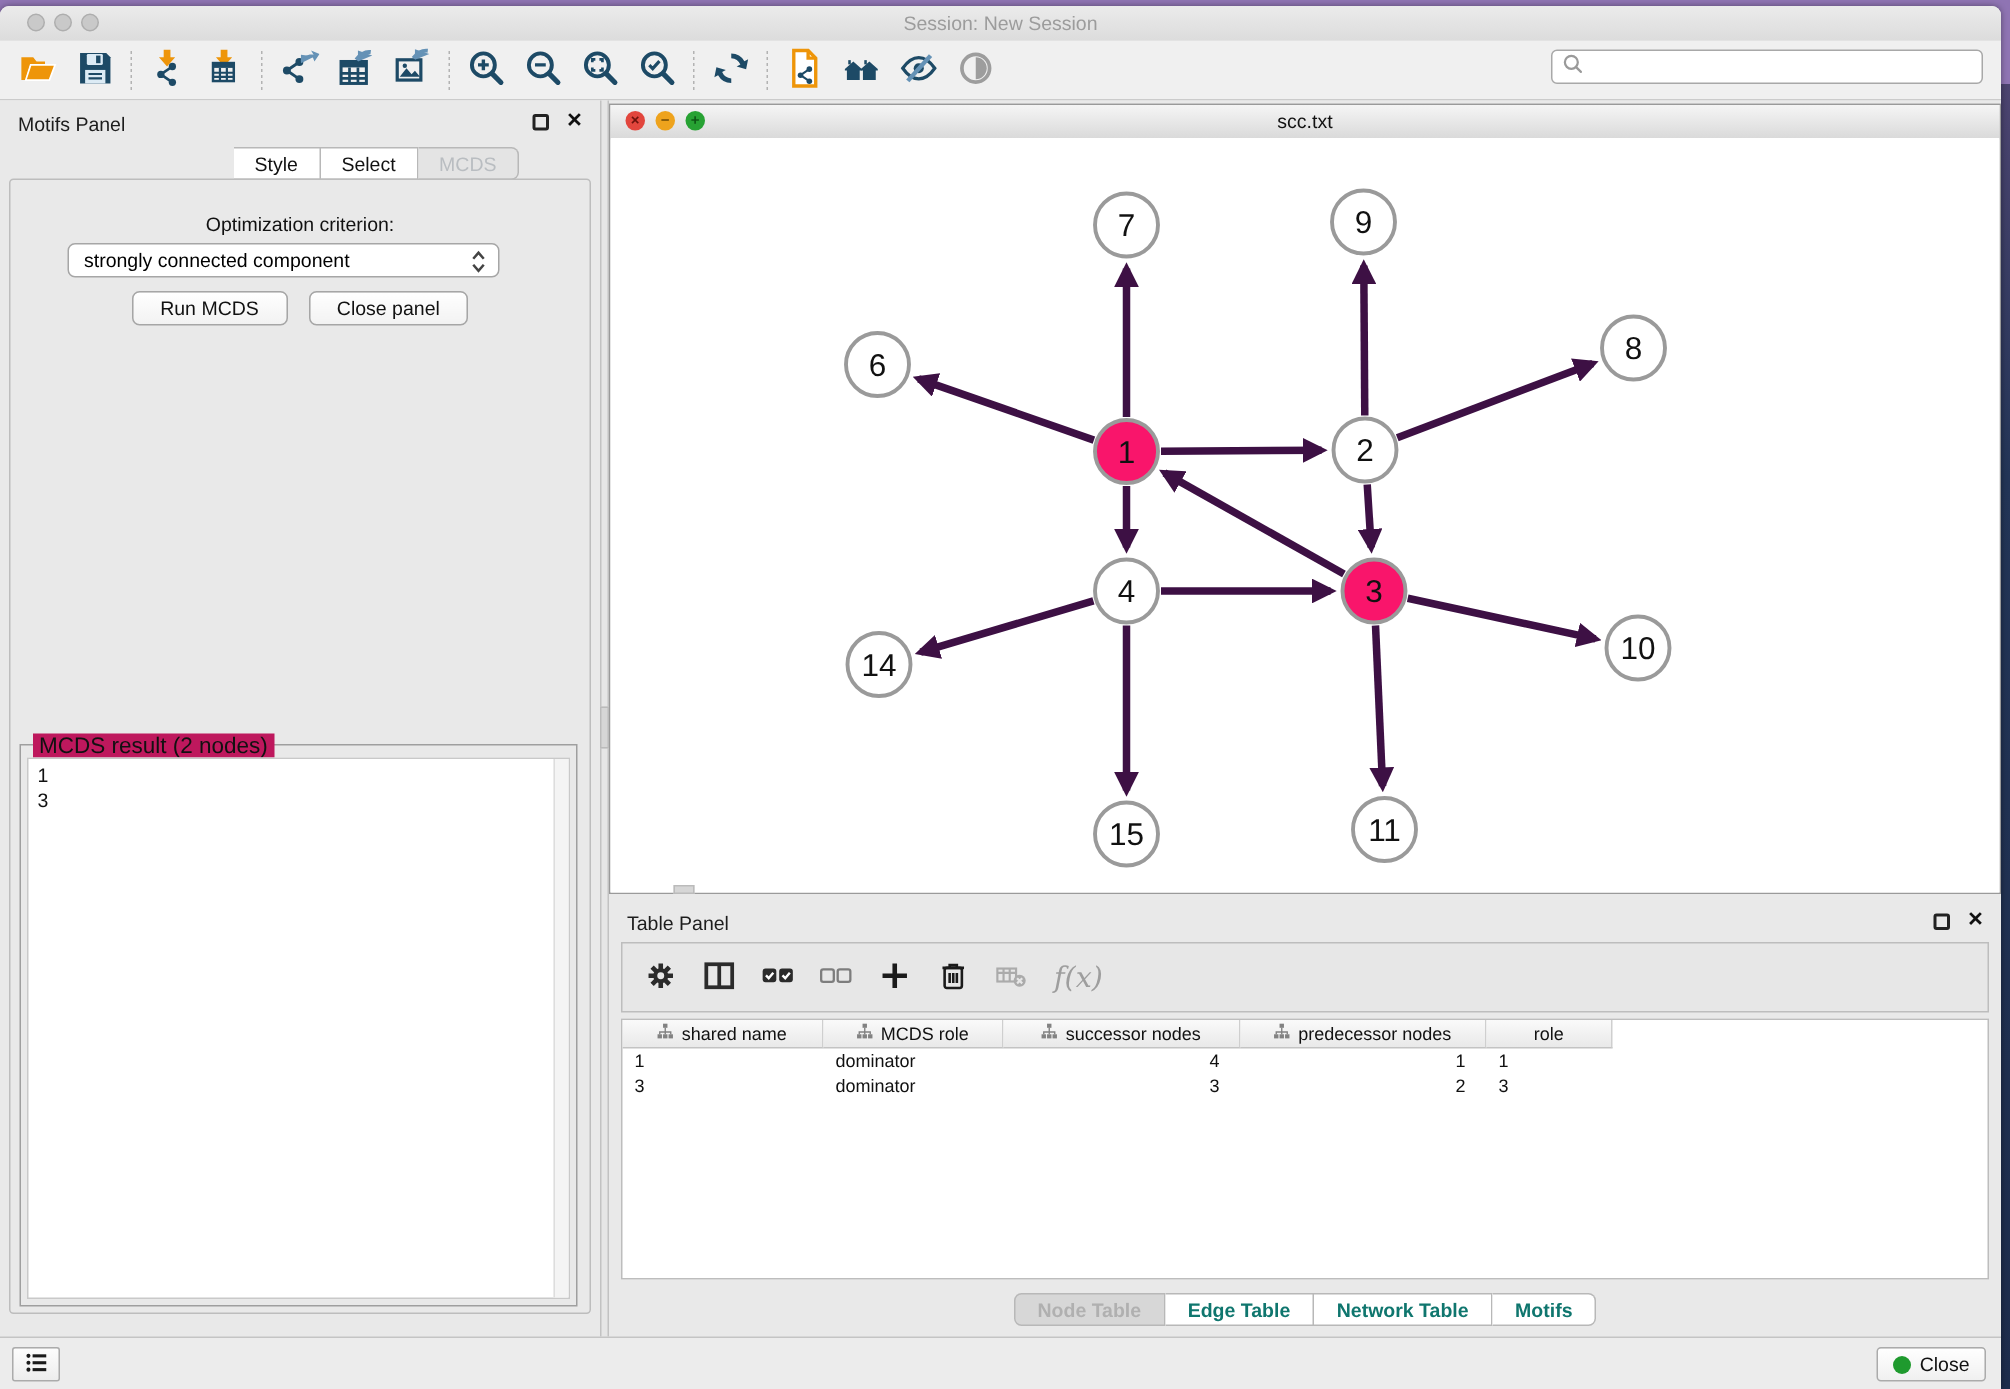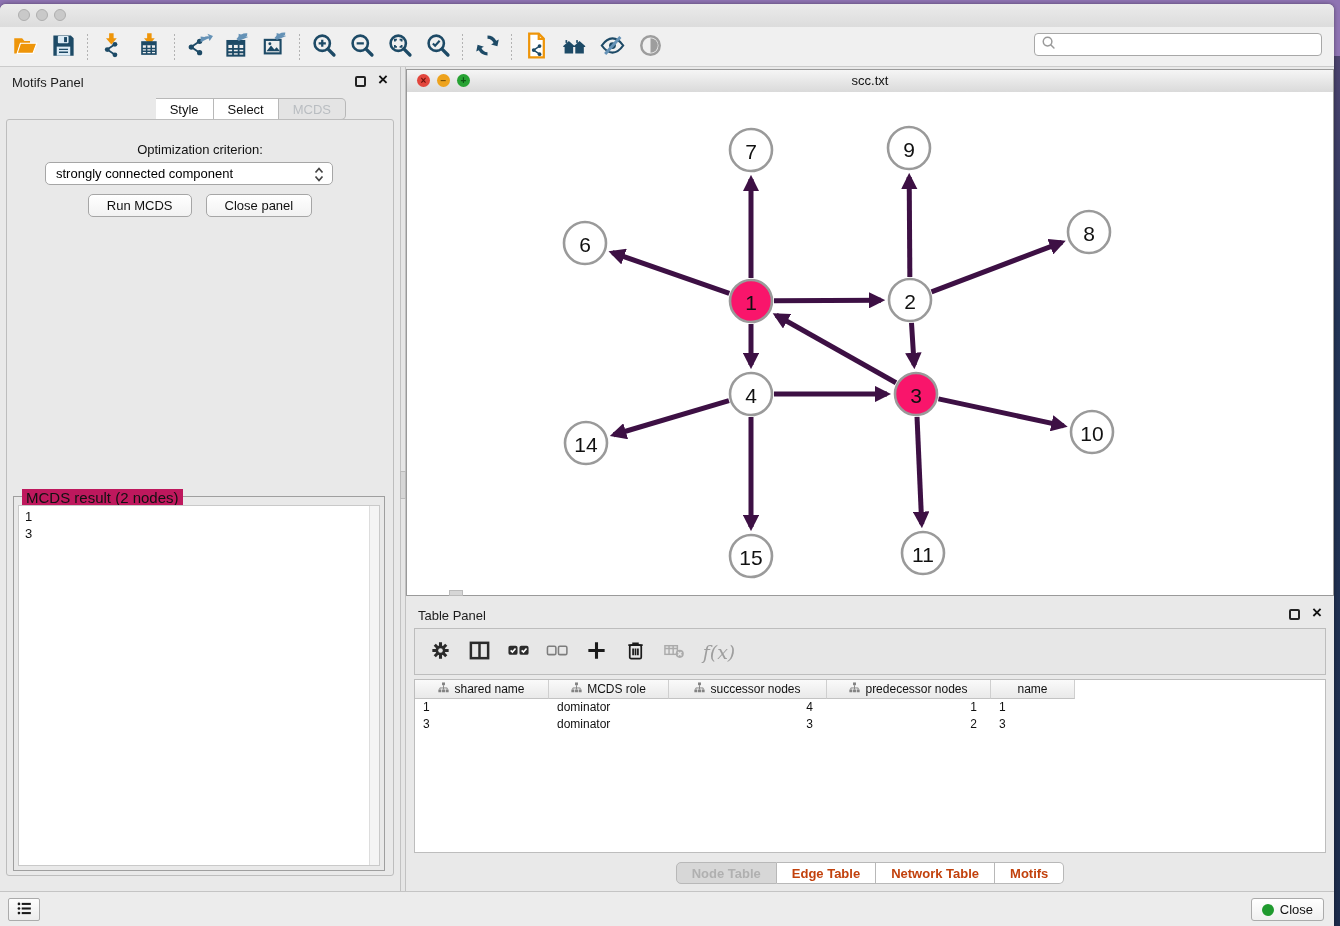--- a/index.html
+++ b/index.html
@@ -95,21 +95,21 @@
   .t-table{position:absolute;left:8px;right:8px;top:79px;height:172px;background:#fff;
     border:1px solid #bdbdbd;overflow:hidden;}
   .t-headrow{display:flex;height:19px;}
   .t-hcell{background:linear-gradient(#fafafa,#e9e9e9);border-right:1px solid #cfcfcf;
     border-bottom:1px solid #c3c3c3;font-size:12px;color:#111;display:flex;align-items:center;
     justify-content:center;gap:5px;box-sizing:border-box;}
   .t-row{display:flex;height:17px;}
   .t-cell{font-size:12px;color:#111;padding:1px 14px 0 8px;box-sizing:border-box;}
   .t-tabs{position:absolute;left:0;right:0;bottom:8px;display:flex;justify-content:center;}
   .t-tab{height:22px;padding:0 15px;font-size:13px;font-weight:700;display:flex;align-items:center;
-    background:#fff;border:1px solid #b8b8b8;border-left:none;box-sizing:border-box;color:#c2410c;}
+    background:#fff;border:1px solid #b8b8b8;border-left:none;box-sizing:border-box;color:#0f766e;}
   .t-tab:first-child{border-left:1px solid #b8b8b8;border-radius:5px 0 0 5px;}
   .t-tab:last-child{border-radius:0 5px 5px 0;}
   .t-tab.active{background:#d7d7d7;color:#b0b0b0;}
   
   .statusbar{position:absolute;left:0;right:0;bottom:0;height:34px;background:#ececec;
     border-top:1px solid #c4c4c4;}
   .sb-left{position:absolute;left:8px;top:6px;width:32px;height:23px;
     background:linear-gradient(#fdfdfd,#ededed);border:1px solid #ababab;border-radius:2px;
     display:flex;align-items:center;justify-content:center;}
   .sb-mem{position:absolute;right:10px;top:6px;height:23px;padding:0 10px;
@@ -121,20 +121,21 @@
 <body>
 
 <div class="desktop-right"></div>
 
 <div class="window">
 
   <div class="titlebar">
     <span class="tl-dot" style="left:18px"></span>
     <span class="tl-dot" style="left:36px"></span>
     <span class="tl-dot" style="left:54px"></span>
+    <div class="win-title">Session: New Session</div>
   </div>
 
   <div class="toolbar" id="main-toolbar">
     <div class="tb-group">
         <button class="tb-btn">
           <span><svg viewBox="0 0 24 24">
               <path d="M2 5.5h7l2 2.5h5v2H7.2L4.4 19H2z" fill="#ee9509"></path>
               <path d="M7.5 10h14.5L18.6 19H4.6z" fill="#ee9509" stroke="#fff" stroke-width="1"></path>
             </svg></span>
         </button>
@@ -531,21 +532,21 @@
                     <rect x="4.4" y="0.5" width="3.2" height="3"></rect>
                     <rect x="0.4" y="8.2" width="3.2" height="3"></rect>
                     <rect x="4.4" y="8.2" width="3.2" height="3"></rect>
                     <rect x="8.4" y="8.2" width="3.2" height="3"></rect>
                   </g>
                   <path d="M6 3.5v3M2 8.2V6.5h8v1.7M6 6.5v1.7" stroke="#828282" fill="none"></path>
                 </svg></span>
               <span>predecessor nodes</span>
             </div>
             <div class="t-hcell" style="width: 84px;">
-              <span>name</span>
+              <span>role</span>
             </div>
           </div>
         <div id="table-body">
             <div class="t-row">
               <div class="t-cell" style="width: 134px; text-align: left;">1</div>
               <div class="t-cell" style="width: 120px; text-align: left;">dominator</div>
               <div class="t-cell" style="width: 158px; text-align: right;">4</div>
               <div class="t-cell" style="width: 164px; text-align: right;">1</div>
               <div class="t-cell" style="width: 84px; text-align: left;">1</div>
             </div>

